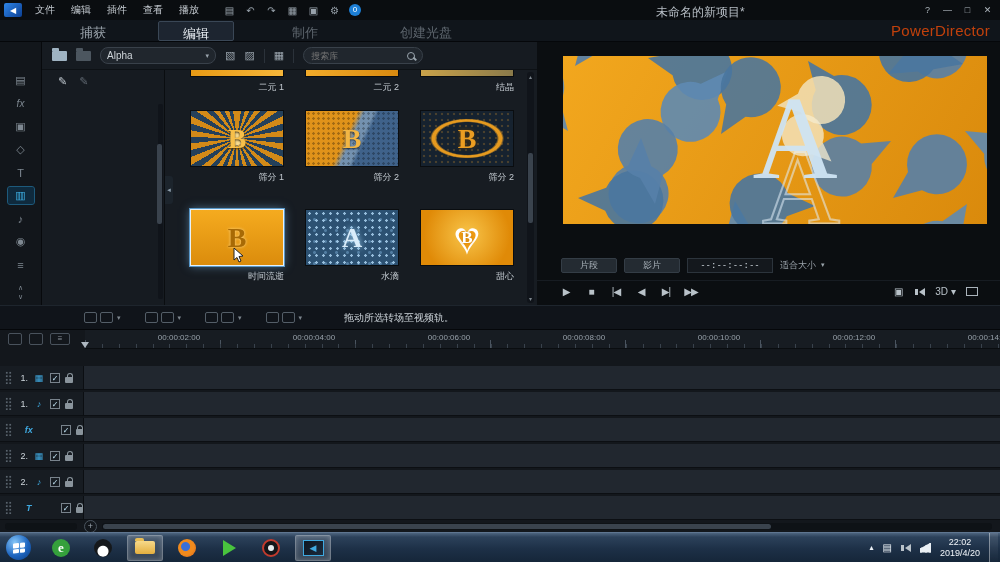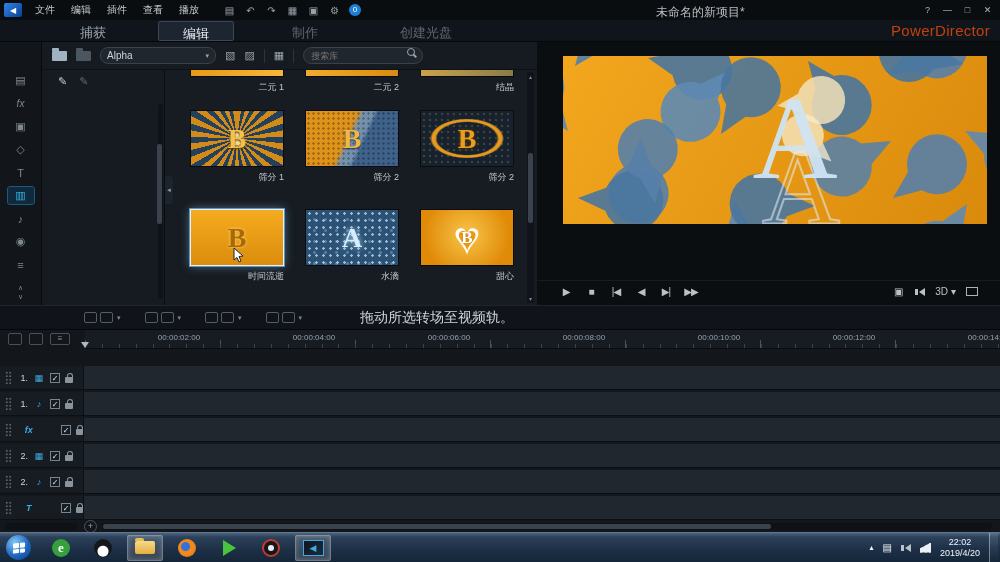--- a/index.html
+++ b/index.html
@@ -31,21 +31,21 @@
 .updown{margin-top:auto;margin-bottom:4px;display:flex;flex-direction:column;gap:1px;font-size:7px;color:#7e8891;align-items:center}
 
 #libbar{position:absolute;left:42px;top:0;width:495px;height:28px;background:#161b21;display:flex;align-items:center;gap:9px;padding:0 10px;border-bottom:1px solid #0d1115}
 .folder{width:15px;height:10px;background:#9fb3c2;border-radius:1px;position:relative}
 .folder::before{content:"";position:absolute;top:-3px;left:0;width:7px;height:3px;background:#9fb3c2;border-radius:1px 1px 0 0}
 .folder.dim{background:#4c565f}.folder.dim::before{background:#4c565f}
 #filter{width:116px;height:17px;background:#20262d;border:1px solid #39414a;border-radius:8px;display:flex;align-items:center;padding:0 6px;font-size:10px;color:#ced4d9}
 #filter .caret{margin-left:auto;font-size:7px;color:#9aa4ad}
 .libic{font-size:11px;color:#9aa4ad}
 .vdiv{width:1px;height:14px;background:#2b323a}
-#search{width:120px;height:17px;background:#20262d;border:1px solid #39414a;border-radius:9px;display:flex;padding:0 7px;gap:4px}
+#search{width:120px;height:17px;background:#20262d;border:1px solid #39414a;border-radius:9px;display:flex;align-items:center;padding:0 7px;gap:4px}
 #search input{flex:1;min-width:0;background:transparent;border:none;outline:none;color:#ced4d9;font-size:9px;font-family:inherit}
 .mag{width:8px;height:8px;border:1.5px solid #9aa5ad;border-radius:50%;position:relative;flex:none}
 .mag::after{content:"";position:absolute;width:4px;height:1.5px;background:#9aa5ad;transform:rotate(45deg);right:-3px;bottom:-1px}
 
 #cats{position:absolute;left:42px;top:28px;width:123px;bottom:0;background:#161b21;border-right:1px solid #0a0d10}
 .pens{display:flex;gap:12px;padding:5px 0 4px 16px;font-size:11px;color:#bcc4cb}
 .pen.dim{color:#5c656e}
 #cats ul{list-style:none;font-size:10px;color:#b4bbc2;margin-top:2px}
 #cats li{height:16px;line-height:16px;padding-left:8px;white-space:nowrap;overflow:hidden}
 #cats li.sel{outline:1px solid #8496a6;background:#1d2530;color:#e6ebf0}
@@ -95,21 +95,21 @@
 .spk{display:inline-flex;align-items:center}
 .spk i{display:block;width:0;height:0;border:4px solid transparent;border-right:6px solid #b9c2c9;border-left:none}
 .spk b{display:block;width:3px;height:6px;background:#b9c2c9;margin-right:1px}
 .expand{width:12px;height:9px;border:1px solid #aab3bb;position:relative}
 .threed{display:flex;align-items:center;gap:3px}
 
 #shelf{position:absolute;top:305px;left:0;right:0;height:25px;background:#10141a;border-top:1px solid #1e252d;border-bottom:1px solid #05070a;display:flex;align-items:center;gap:24px;padding-left:84px;font-size:10px}
 .shgrp{display:flex;align-items:center;gap:3px}
 .shic{width:13px;height:11px;border:1px solid #545e68;border-radius:2px}
 .shcaret{font-size:7px;color:#7d868e;margin-left:1px}
-#status{color:#ced5db;font-size:14px;margin-left:34px}
+#status{color:#ced5db;font-size:10px;margin-left:18px}
 
 #timeline{position:absolute;top:330px;left:0;right:0;height:202px;background:#13171c}
 .tl-tools{position:absolute;left:8px;top:3px;display:flex;gap:7px;align-items:center}
 .ttool{width:14px;height:12px;border:1px solid #49525c;border-radius:2px}
 .ttool.wide{width:20px;color:#8c959d;font-size:8px;text-align:center;line-height:10px}
 #ruler{position:absolute;left:85px;right:0;top:0;height:19px;background:#171c22;border-bottom:1px solid #0a0d10;overflow:hidden;background-image:repeating-linear-gradient(90deg,#39424c 0 1px,transparent 1px 16.9px),repeating-linear-gradient(90deg,#4a545f 0 1px,transparent 1px 135px);background-size:100% 4px,100% 8px;background-position:0 100%,0 100%;background-repeat:repeat-x}
 #ruler span{position:absolute;top:3px;font-size:8px;color:#97a1aa;width:54px;text-align:center}
 .marker{position:absolute;left:81px;top:12px;width:0;height:0;border:4px solid transparent;border-top:6px solid #aeb8c1}
 .tl-row{position:absolute;left:0;right:0;height:24px}
 .thead{position:absolute;left:0;top:0;bottom:0;width:84px;display:flex;align-items:center;gap:5px;padding-left:5px;background:#171c22;border-right:1px solid #0b0e12;border-bottom:1px solid #0c0f13}
@@ -325,20 +325,29 @@
             <use href="#leaf" fill="#49759e" opacity=".9" transform="translate(222,120) rotate(250 30 30)"></use>
             <use href="#leaf" fill="#567fa9" opacity=".9" transform="translate(300,112) rotate(30 30 30)"></use>
             <use href="#leaf" fill="#5e89b2" opacity=".9" transform="translate(374,118) rotate(190 30 30)"></use>
             <use href="#leaf" fill="#f1e0b8" opacity=".85" transform="translate(182,28) rotate(60 30 30) scale(.8)"></use>
             <use href="#leaf" fill="#f5ecd0" opacity=".75" transform="translate(250,70) rotate(290 30 30) scale(.7)"></use>
           </g>
           <text x="238" y="168" font-size="108" fill="none" stroke="#e3f0fa" stroke-width="2" opacity=".55" font-family="Liberation Serif,serif" text-anchor="middle">A</text>
           <text x="232" y="122" font-size="118" fill="#cfe4f4" opacity=".95" font-family="Liberation Serif,serif" text-anchor="middle">A</text>
         </svg>
       </div>
+      <div id="pv-row1">
+        <div class="pv-btn">片段</div>
+        <div class="pv-btn">影片</div>
+        <div class="pv-time">--:--:--:--</div>
+        <div class="pv-fit">
+          <span>适合大小</span>
+          <span class="caret">▾</span>
+        </div>
+      </div>
       <div id="pv-row2">
         <span class="tp">▶</span>
         <span class="tp">■</span>
         <span class="tp">|◀</span>
         <span class="tp">◀</span>
         <span class="tp">▶|</span>
         <span class="tp">▶▶</span>
         <div class="right-grp">
           <span class="tp">▣</span>
           <span class="spk">

